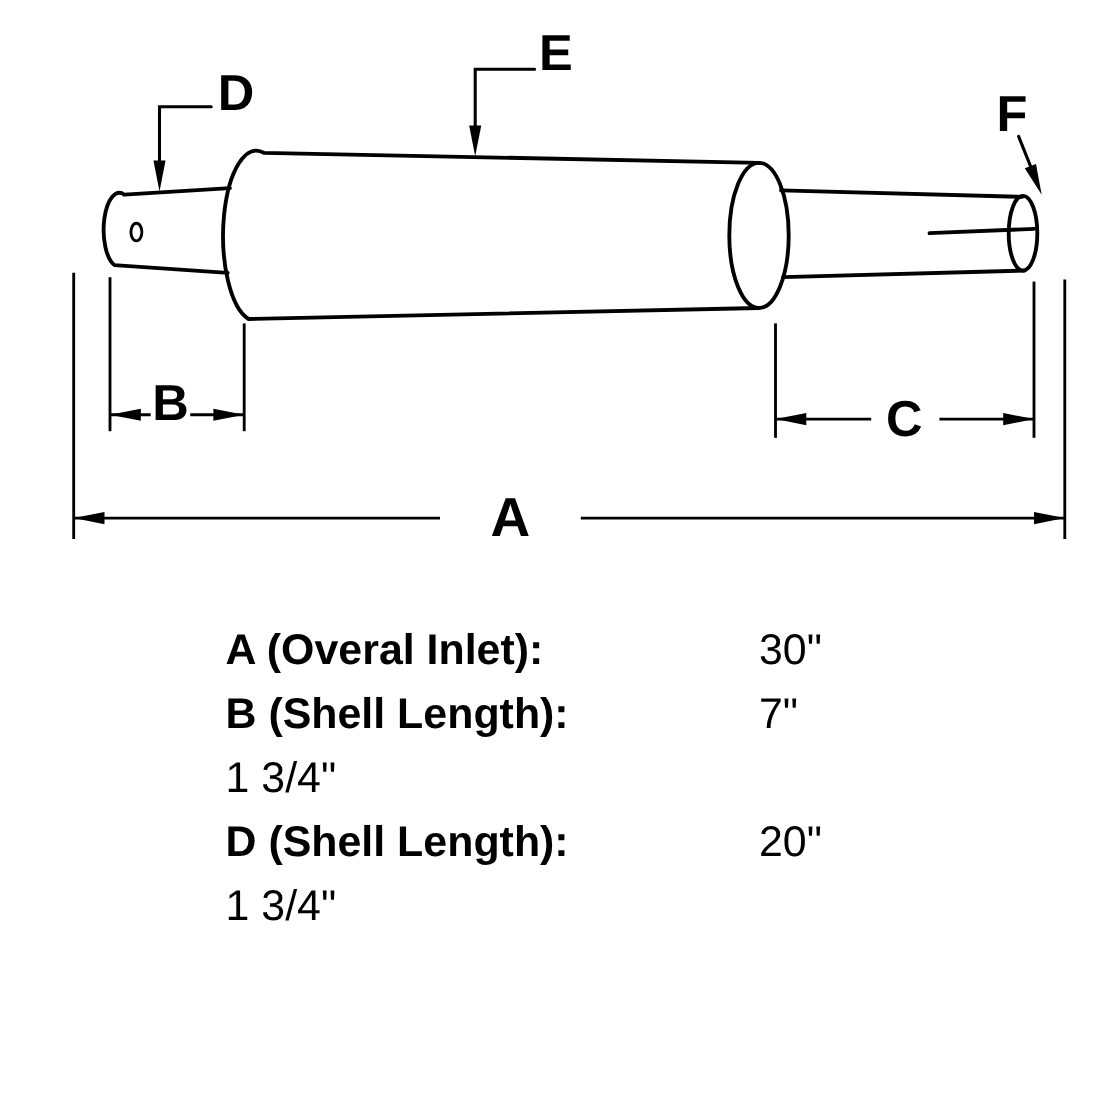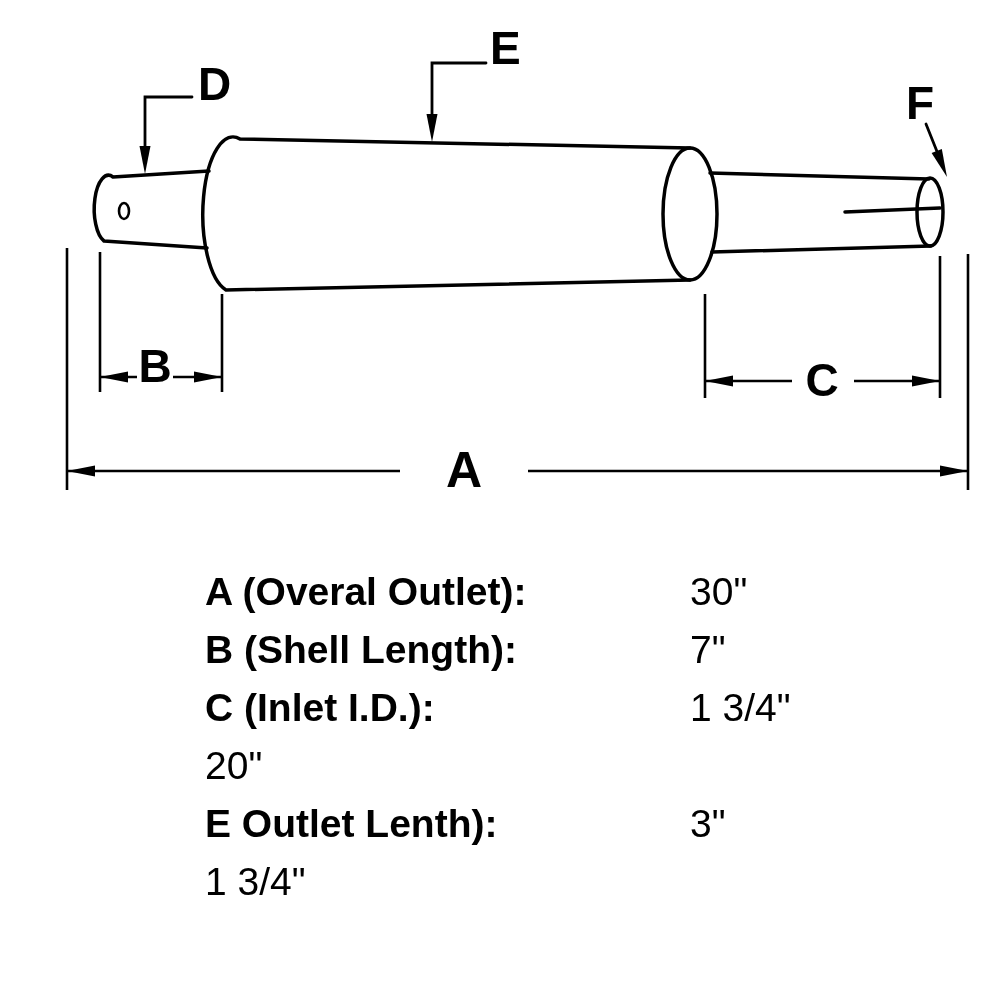--- a/index.html
+++ b/index.html
@@ -125,36 +125,32 @@
     <text class="dim-letter" x="198" y="100">D</text>
     <text class="dim-letter" x="490" y="64">E</text>
     <text class="dim-letter" x="906" y="119">F</text>
     <text class="dim-letter" x="155" y="382" text-anchor="middle">B</text>
     <text class="dim-letter" x="822" y="396" text-anchor="middle">C</text>
     <text class="dim-letter-big" x="464" y="487" text-anchor="middle">A</text>
   </svg>
 
   <div class="specs">
     <div class="spec-row">
-      <span class="spec-label">A (Overal Outlet):</span>
+      <span class="spec-label">A (Overal Inlet):</span>
       <span class="spec-value">30"</span>
     </div>
     <div class="spec-row">
       <span class="spec-label">B (Shell Length):</span>
       <span class="spec-value">7"</span>
     </div>
     <div class="spec-row">
-      <span class="spec-label">C (Inlet I.D.):</span>
       <span class="spec-value">1 3/4"</span>
     </div>
     <div class="spec-row">
+      <span class="spec-label">D (Shell Length):</span>
       <span class="spec-value">20"</span>
-    </div>
-    <div class="spec-row">
-      <span class="spec-label">E Outlet Lenth):</span>
-      <span class="spec-value">3"</span>
     </div>
     <div class="spec-row">
       <span class="spec-value">1 3/4"</span>
     </div>
   </div>
 
 </div>
 
 </body></html>

